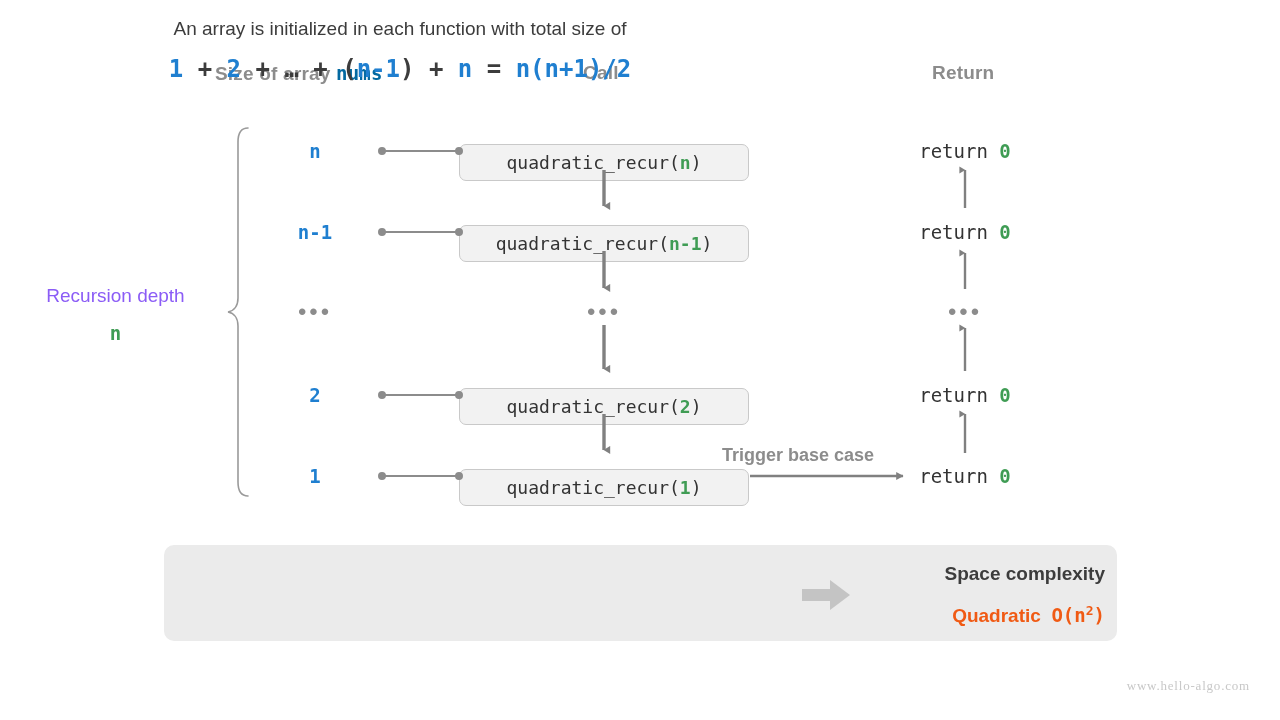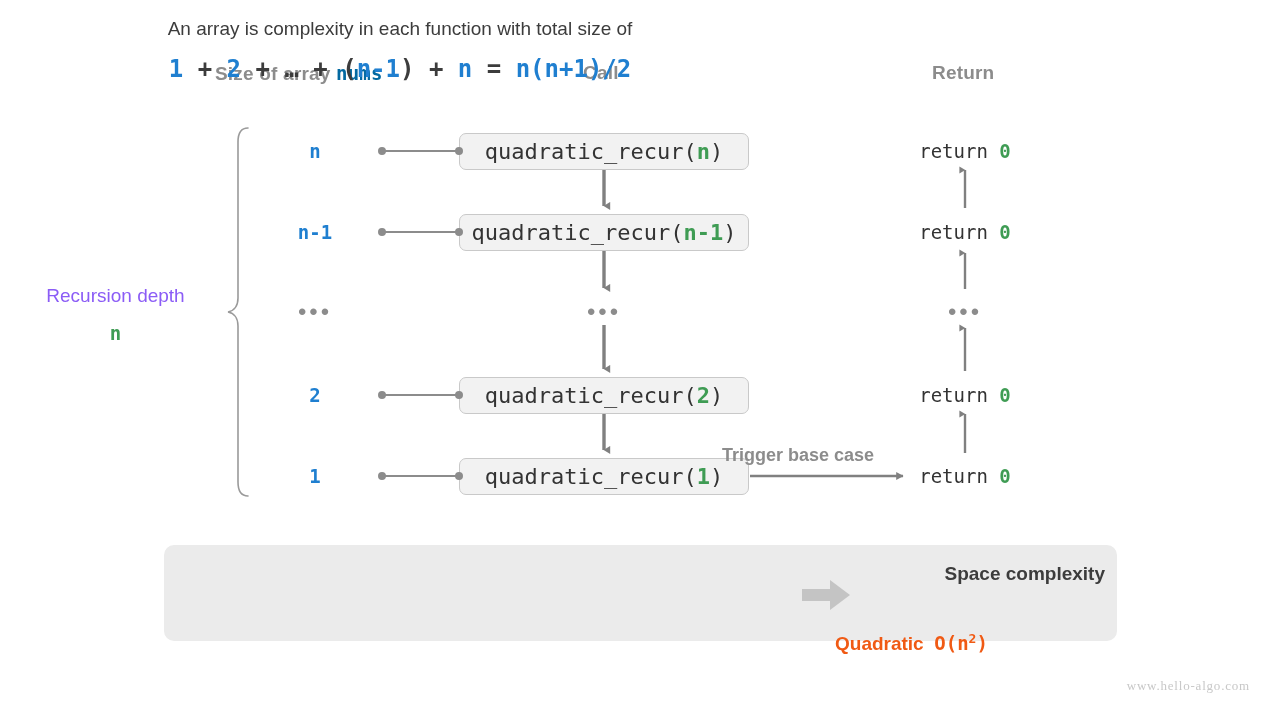--- a/index.html
+++ b/index.html
@@ -43,22 +43,22 @@
   .size-dots{
     position:absolute;width:90px;text-align:center;
     font-size:24px;color:#8c8c8c;letter-spacing:3px;line-height:1;
   }
 
   
   .call-box{
     position:absolute;height:37px;width:290px;
     background:#f2f2f2;border:1.4px solid #c9c9c9;border-radius:7px;
     display:flex;align-items:center;justify-content:center;
-    font-family:"DejaVu Sans Mono", monospace;font-size:22px;color:#333333;
-    white-space:nowrap;box-sizing:border-box;
+    font-family:"DejaVu Sans Mono", monospace;font-size:18px;color:#333333;
+    white-space:nowrap;box-sizing:border-box;margin-top:11px;
   }
   .call-box .arg{color:#3f9c54;font-weight:bold;}
 
   
   .ret-label{
     position:absolute;width:180px;text-align:center;
     font-family:"DejaVu Sans Mono", monospace;font-size:19px;color:#333333;
     white-space:nowrap;
   }
   .ret-label .zero{color:#3f9c54;font-weight:bold;}
@@ -92,21 +92,21 @@
     color:#3c3c3c;white-space:nowrap;
   }
   .sum-formula .bl{color:#1f7fd0;}
   .sum-formula .dk{color:#3c3c3c;}
   .big-arrow{position:absolute;left:800px;top:578px;}
   .sum-right-title{
     position:absolute;left:835px;top:563px;width:270px;text-align:right;
     font-size:19px;font-weight:bold;color:#3c3c3c;white-space:nowrap;
   }
   .sum-right-val{
-    position:absolute;left:835px;top:631px;width:270px;text-align:left;
+    position:absolute;left:835px;top:603px;width:270px;text-align:right;
     font-size:19px;font-weight:bold;color:#f05a14;white-space:nowrap;
     font-family:"Liberation Sans", sans-serif;
   }
   .sum-right-val .bigo{font-family:"DejaVu Sans Mono", monospace;}
   .sum-right-val sup{font-size:13px;vertical-align:super;}
 
   
   .watermark{
     position:absolute;left:915px;top:678px;width:335px;text-align:right;
     font-family:Liberation Serif, serif;font-size:13px;color:#c8c8c8;
@@ -221,21 +221,21 @@
     <g stroke="#808080" stroke-width="2.4" fill="none">
       <line x1="965" y1="208" x2="965" y2="170" marker-end="url(#arrowUp)"></line>
       <line x1="965" y1="289" x2="965" y2="253" marker-end="url(#arrowUp)"></line>
       <line x1="965" y1="371" x2="965" y2="328" marker-end="url(#arrowUp)"></line>
       <line x1="965" y1="453" x2="965" y2="414" marker-end="url(#arrowUp)"></line>
     </g>
   </svg>
 
   <div class="summary"></div>
 
-  <div class="sum-text">An array is complexity in each function with total size of</div>
+  <div class="sum-text">An array is initialized in each function with total size of</div>
 
   <div class="sum-formula"><span class="bl">1</span><span class="dk"> + </span><span class="bl">2</span><span class="dk"> + </span><span class="dk">…</span><span class="dk"> + </span><span class="dk">(</span><span class="bl">n-1</span><span class="dk">)</span><span class="dk"> + </span><span class="bl">n</span><span class="dk"> = </span><span class="bl">n(n+1)/2</span></div>
 
   <div class="big-arrow">
     <svg width="52" height="34" viewBox="0 0 52 34">
       <path d="M2 11 L30 11 L30 2 L50 17 L30 32 L30 23 L2 23 Z" fill="#c4c4c4"></path>
     </svg>
   </div>
 
   <div class="sum-right-title">Space complexity</div>

